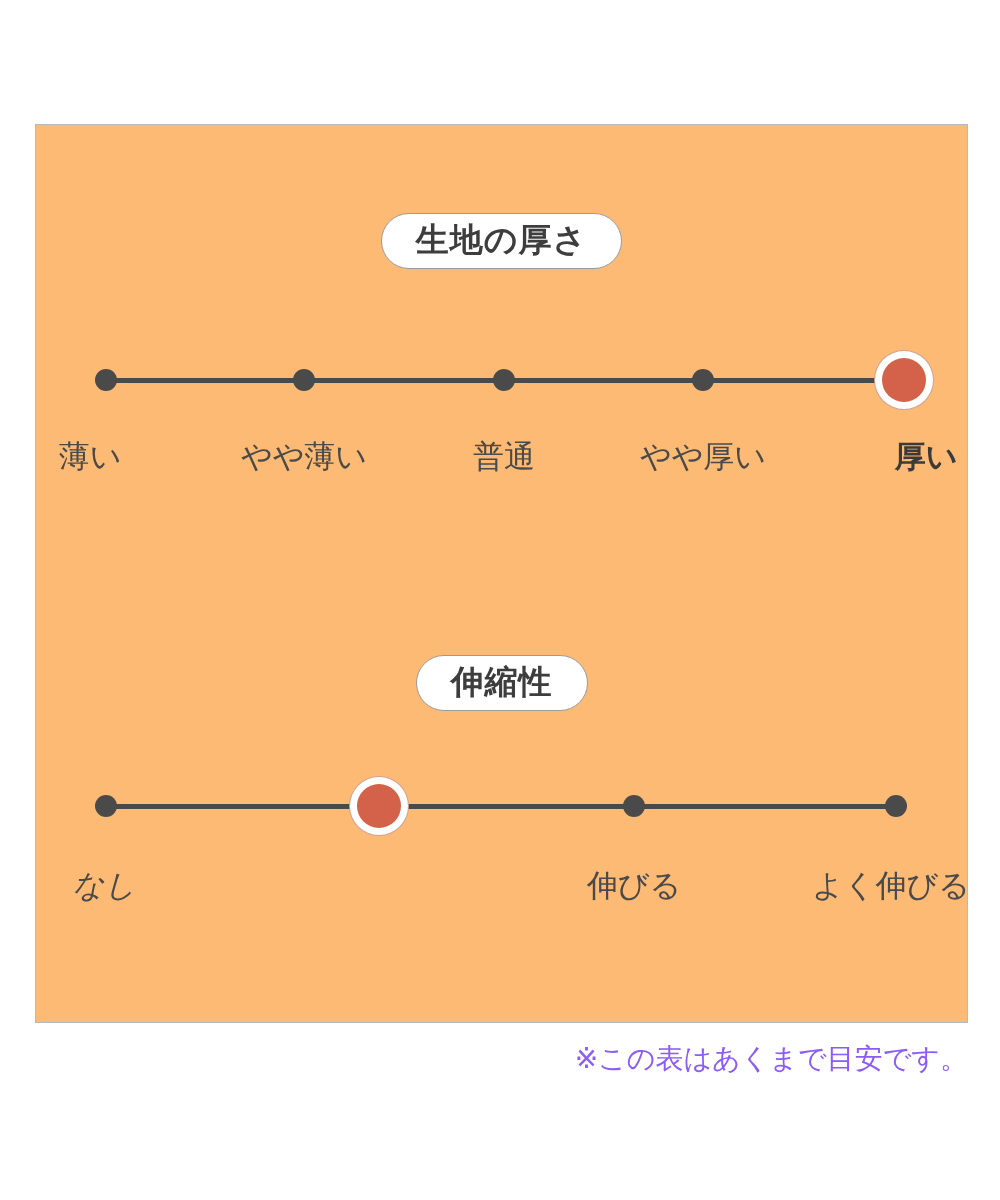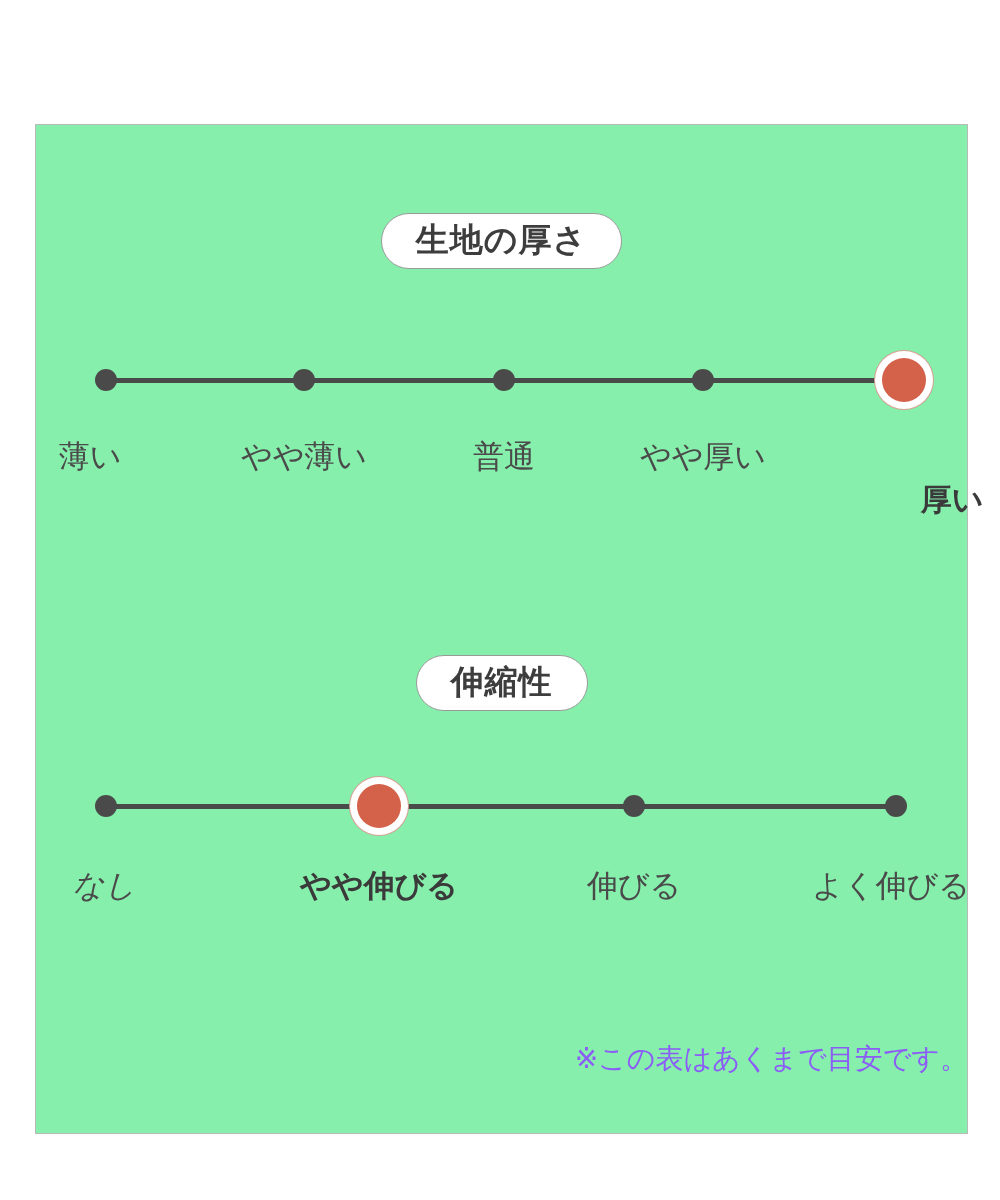--- a/index.html
+++ b/index.html
@@ -15,24 +15,24 @@
     color: #4a4a4a;
     overflow: hidden;
   }
 
   
   #spec-frame {
     position: absolute;
     left: 35px;
     top: 124px;
     width: 933px;
-    height: 1010px;
+    height: 899px;
     border: 1px solid #b9b9b9;
     box-sizing: border-box;
-    background: #86efac;
+    background: #fdba74;
   }
 
   
   .scale-section {
     position: absolute;
     left: 0;
     width: 100%;
   }
   #section-thickness { top: 0px; }
   #section-stretch   { top: 426px; }
@@ -140,21 +140,21 @@
       <div class="dot" style="left:468px;"></div>
       <div class="dot" style="left:667px;"></div>
       <div class="dot active" style="left:868px;"></div>
     </div>
 
     <div class="label-row" style="top:315px;">
       <span class="scale-label" style="left:54px;">薄い</span>
       <span class="scale-label" style="left:268px;">やや薄い</span>
       <span class="scale-label" style="left:468px;text-align:right;">普通</span>
       <span class="scale-label" style="left:667px;">やや厚い</span>
-      <span class="scale-label active" style="left:916px;margin-top:43px;">厚い</span>
+      <span class="scale-label active" style="left:890px;">厚い</span>
     </div>
 
   </div>
 
   <div class="scale-section" id="section-stretch">
 
     <div class="pill-wrap" style="top:104px;">
       <span class="pill">伸縮性</span>
     </div>
 
@@ -162,21 +162,20 @@
       <div class="track-line" style="left:70px; width:790px;"></div>
 
       <div class="dot" style="left:70px;"></div>
       <div class="dot active" style="left:343px;"></div>
       <div class="dot" style="left:598px;"></div>
       <div class="dot" style="left:860px;"></div>
     </div>
 
     <div class="label-row" style="top:318px;">
       <span class="scale-label" style="left:68px;font-style:italic;">なし</span>
-      <span class="scale-label active" style="left:343px;">やや伸びる</span>
       <span class="scale-label" style="left:598px;">伸びる</span>
       <span class="scale-label" style="left:855px;">よく伸びる</span>
     </div>
 
   </div>
 
 </div>
 
 <div id="footnote">※この表はあくまで目安です。</div>
 

